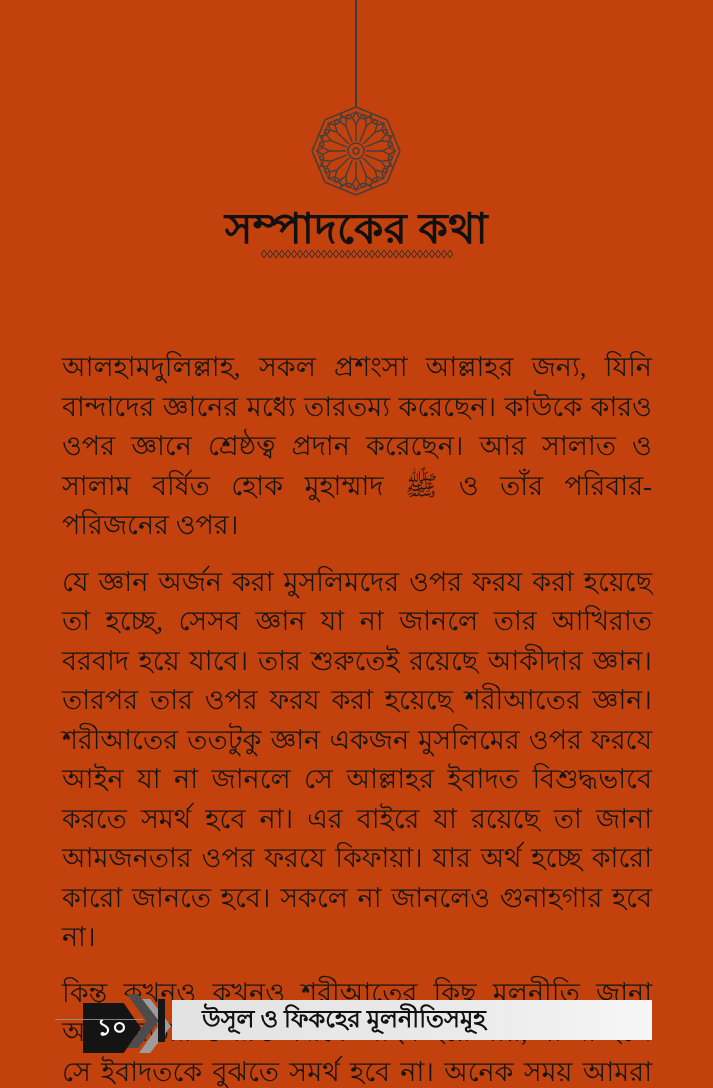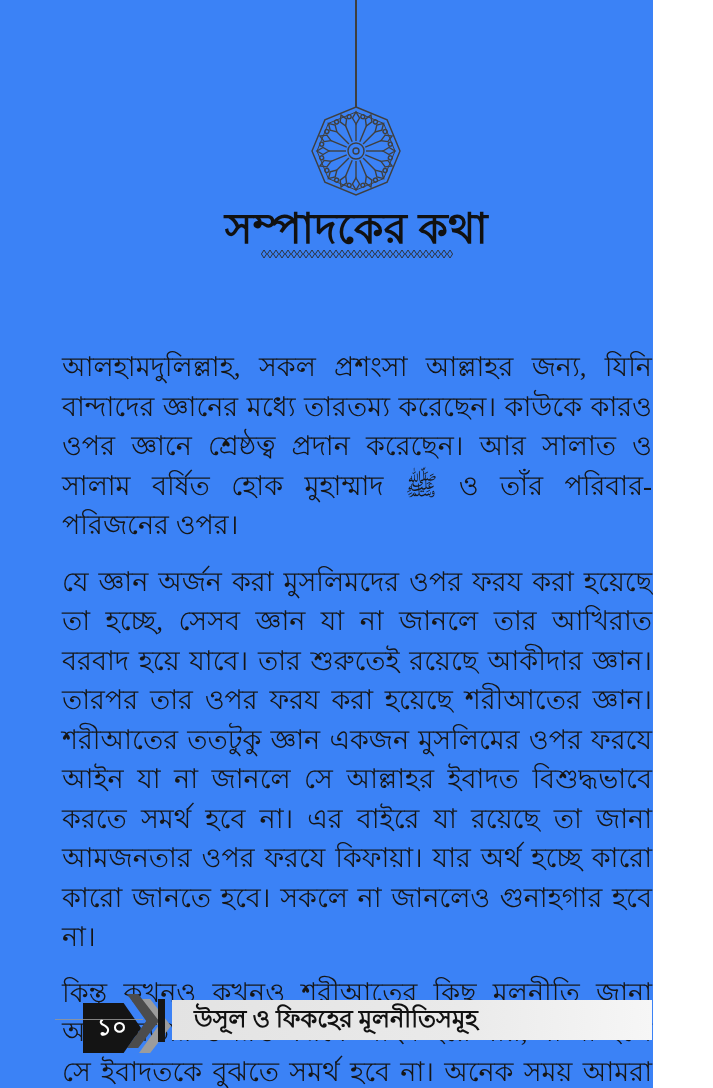--- a/index.html
+++ b/index.html
@@ -1,17 +1,17 @@
 <!DOCTYPE html>
 <html><head>
 <meta charset="utf-8">
 <style>
   html,body{margin:0;padding:0;background:#ffffff;}
   .page{
-    position:relative;width:653px;height:1088px;background:#3b82f6;overflow:hidden;
+    position:relative;width:713px;height:1088px;background:#c2410c;overflow:hidden;
     font-family:"Liberation Serif","DejaVu Serif",serif;color:#161616;
   }
   
   .ornament{position:absolute;left:290px;top:0;width:132px;height:200px;}
   
   .title{
     position:absolute;left:0;top:196px;width:713px;margin:0;
     text-align:center;font-size:42px;font-weight:bold;color:#111111;
     letter-spacing:0.5px;
   }
@@ -43,21 +43,21 @@
     clip-path:polygon(0 0,35% 0,100% 50%,35% 100%,0 100%,60% 50%);}
   .chev-dark{left:127px;top:994px;background:#4c4c4c;z-index:3;}
   .chev-light{left:139px;top:999px;background:#9c9c9c;z-index:2;}
   .footer-vbar{position:absolute;left:158px;top:999px;width:7px;height:43px;background:#161616;z-index:4;}
   .footer-bar{
     position:absolute;left:172px;top:1000px;width:480px;height:40px;z-index:1;
     background:linear-gradient(90deg,#e3e3e3 0%,#eaeaea 60%,#f6f6f6 100%);
     display:flex;align-items:center;
   }
   .footer-bar .book-title{
-    font-size:24px;font-weight:bold;color:#111111;padding-left:22px;white-space:nowrap;
+    font-size:24px;font-weight:bold;color:#111111;padding-left:30px;white-space:nowrap;
   }
 </style>
 </head>
 <body>
 
 <div class="page">
 
   <div class="ornament">
     <svg width="132" height="200" viewBox="0 0 132 200">
       <defs>

